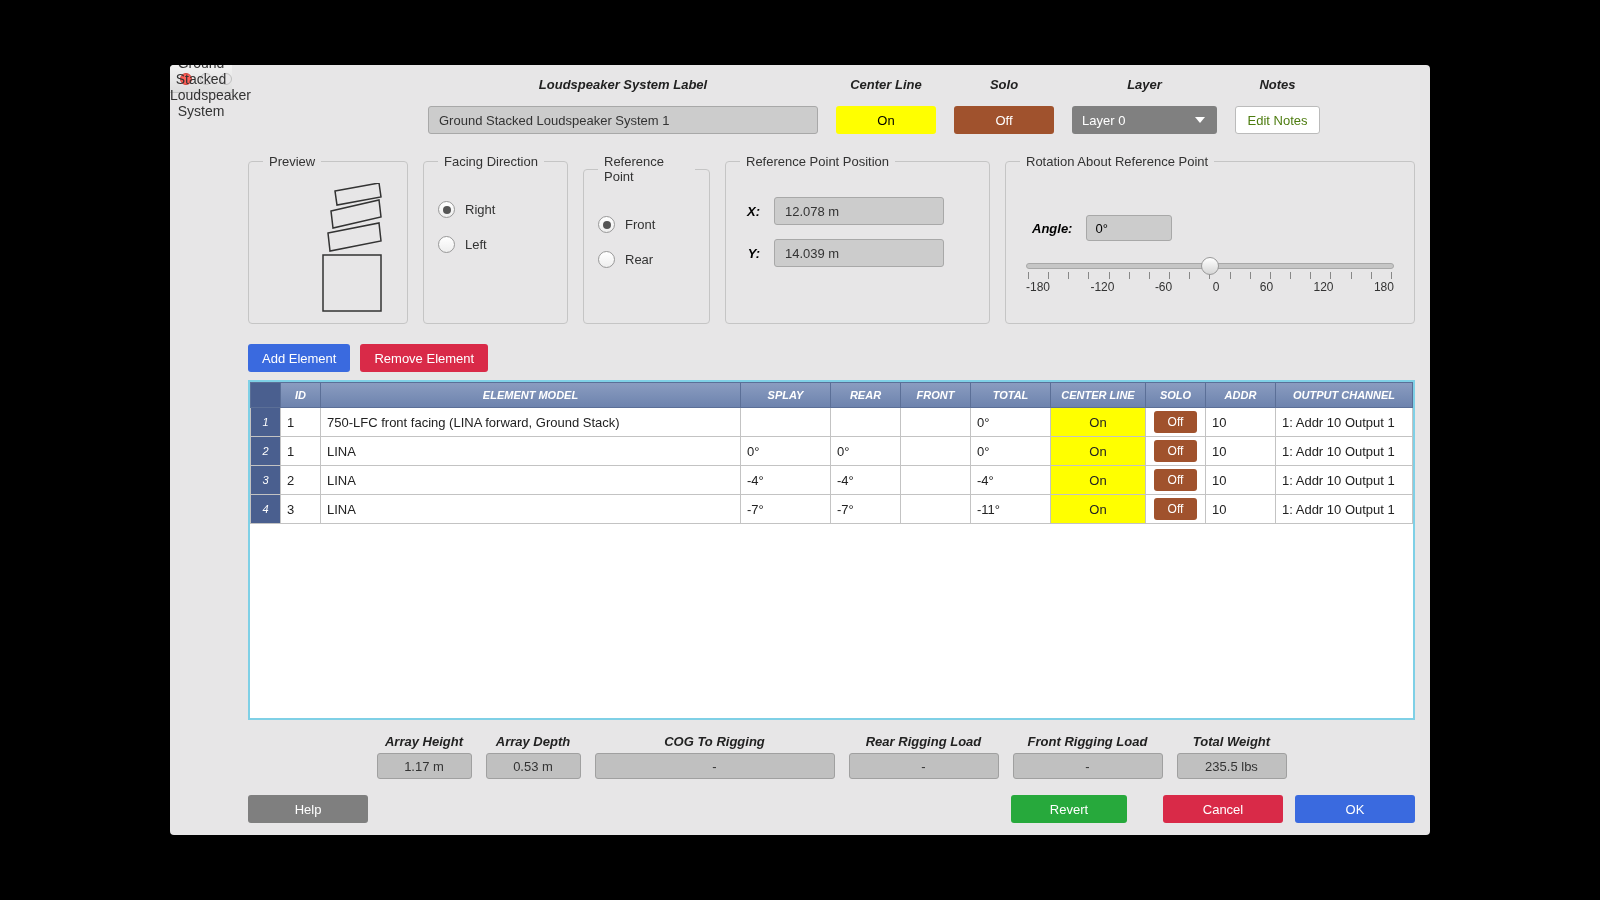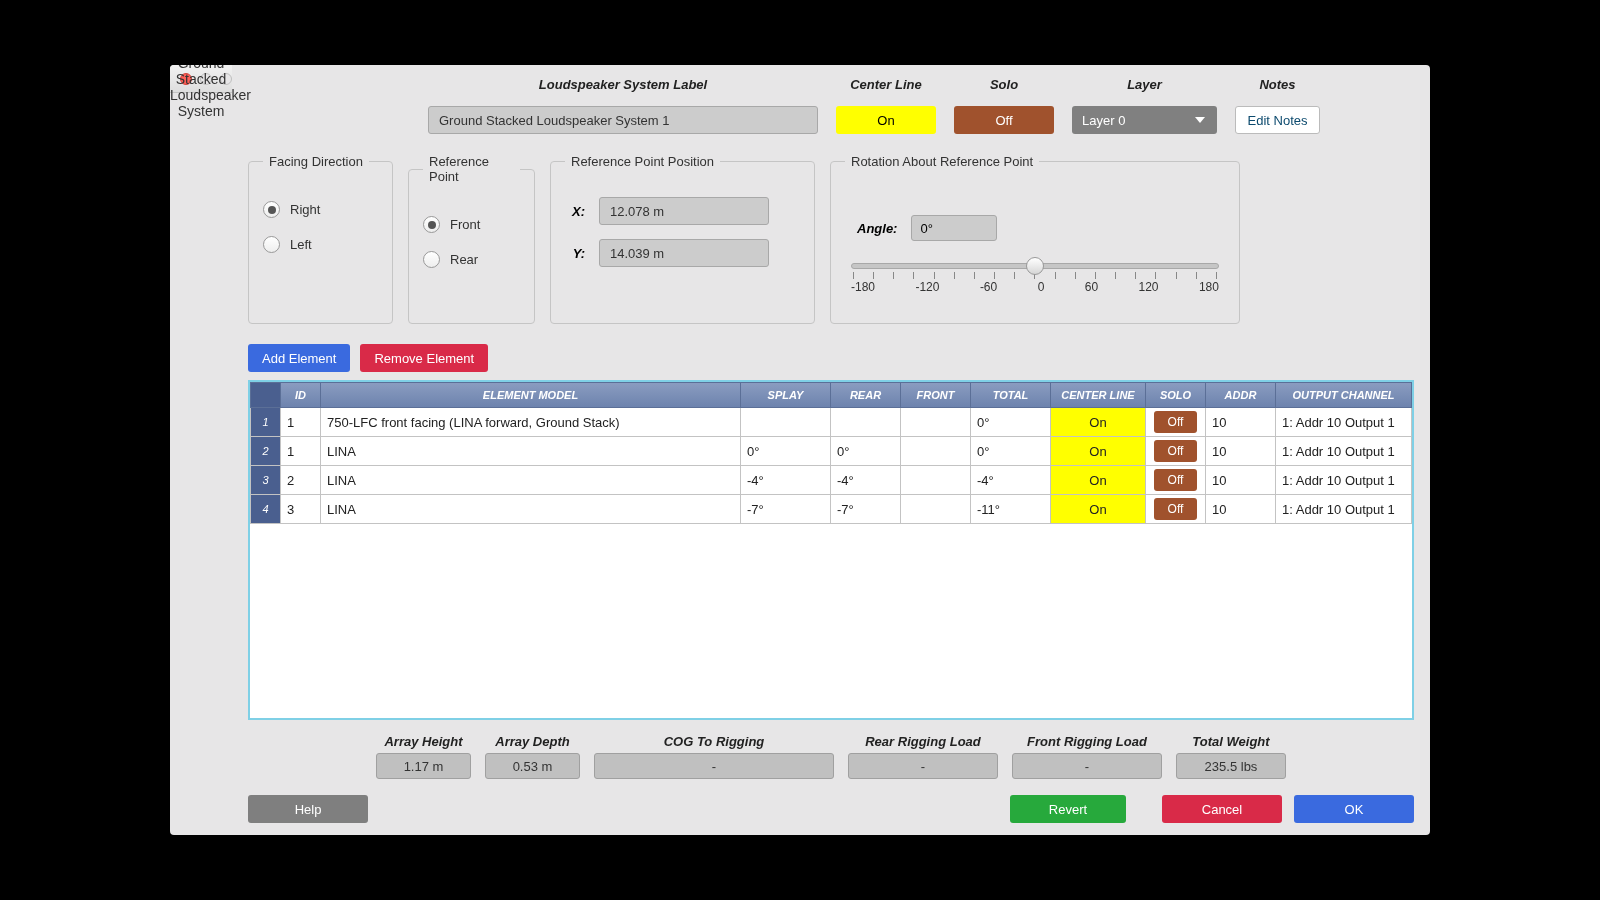--- a/index.html
+++ b/index.html
@@ -15,21 +15,21 @@
 .content { padding: 12px 16px 12px 16px; flex: 1; display: flex; flex-direction: column; }
 .toprow { display: flex; gap: 18px; align-items: flex-end; margin-left: 180px; margin-bottom: 20px; }
 .col { display: flex; flex-direction: column; align-items: center; gap: 14px; }
 .ilabel { font-size: 13px; font-style: italic; font-weight: 600; color: #222; }
 .textfield { width: 390px; height: 28px; background: #cccccc; border: 1px solid #a8a8a8; border-radius: 3px; padding: 0 10px; font-size: 13px; color: #333; display: flex; align-items: center; }
 .btn { height: 28px; border-radius: 3px; border: none; font-size: 13px; display: flex; align-items: center; justify-content: center; cursor: pointer; }
 .btn-yellow { background: #ffff00; color: #000; width: 100px; }
 .btn-brown { background: #a0522d; color: #fff; width: 100px; }
 .select { width: 145px; height: 28px; background: #808080; color: #fff; border-radius: 3px; display: flex; align-items: center; padding: 0 10px; font-size: 13px; position: relative; }
 .select::after { content:""; position:absolute; right:12px; top:11px; border-left:5px solid transparent; border-right:5px solid transparent; border-top:6px solid #fff; }
-.btn-white { background: #fff; border: 1px solid #bbb; color: #0c4a6e; width: 85px; height: 28px; border-radius: 3px; }
+.btn-white { background: #fff; border: 1px solid #bbb; color: #4d7c0f; width: 85px; height: 28px; border-radius: 3px; }
 .panels { display: flex; gap: 15px; margin-bottom: 20px; align-items: flex-start; }
 fieldset.panel { border: 1px solid #c5c5c5; border-radius: 4px; padding: 14px 14px; position: relative; height: 170px; }
 fieldset.panel legend { font-size: 13px; color: #333; padding: 0 6px; }
 .preview { width: 160px; }
 .facing { width: 145px; }
 .refpoint { width: 127px; }
 .refpos { width: 265px; }
 .rotation { width: 410px; }
 .preview-svg { width: 100%; height: 130px; display: flex; align-items: center; justify-content: center; }
 .radio-row { display: flex; align-items: center; gap: 10px; margin-bottom: 16px; margin-top: 18px; }
@@ -108,20 +108,33 @@
             <span>Layer 0</span>
           </div>
       </div>
       <div class="col">
         <div class="ilabel">Notes</div>
         <button class="btn btn-white">Edit Notes</button>
       </div>
     </div>
 
     <div class="panels">
+      <fieldset class="panel preview">
+        <legend>Preview</legend>
+        <div class="preview-svg">
+          <svg width="110" height="130" viewBox="0 0 110 130">
+            <g stroke="#333" stroke-width="1.5" fill="none">
+              <polygon points="62,8 106,0 108,14 64,22"></polygon>
+              <polygon points="58,28 106,17 108,34 60,45"></polygon>
+              <polygon points="55,50 106,40 108,58 57,68"></polygon>
+              <rect x="50" y="72" width="58" height="56"></rect>
+            </g>
+          </svg>
+        </div>
+      </fieldset>
 
       <fieldset class="panel facing">
         <legend>Facing Direction</legend>
         <div class="radio-row">
           <div class="radio-outer">
               <div class="radio-inner"></div>
             </div>
           <span class="radio-label">Right</span>
         </div>
         <div class="radio-row">

